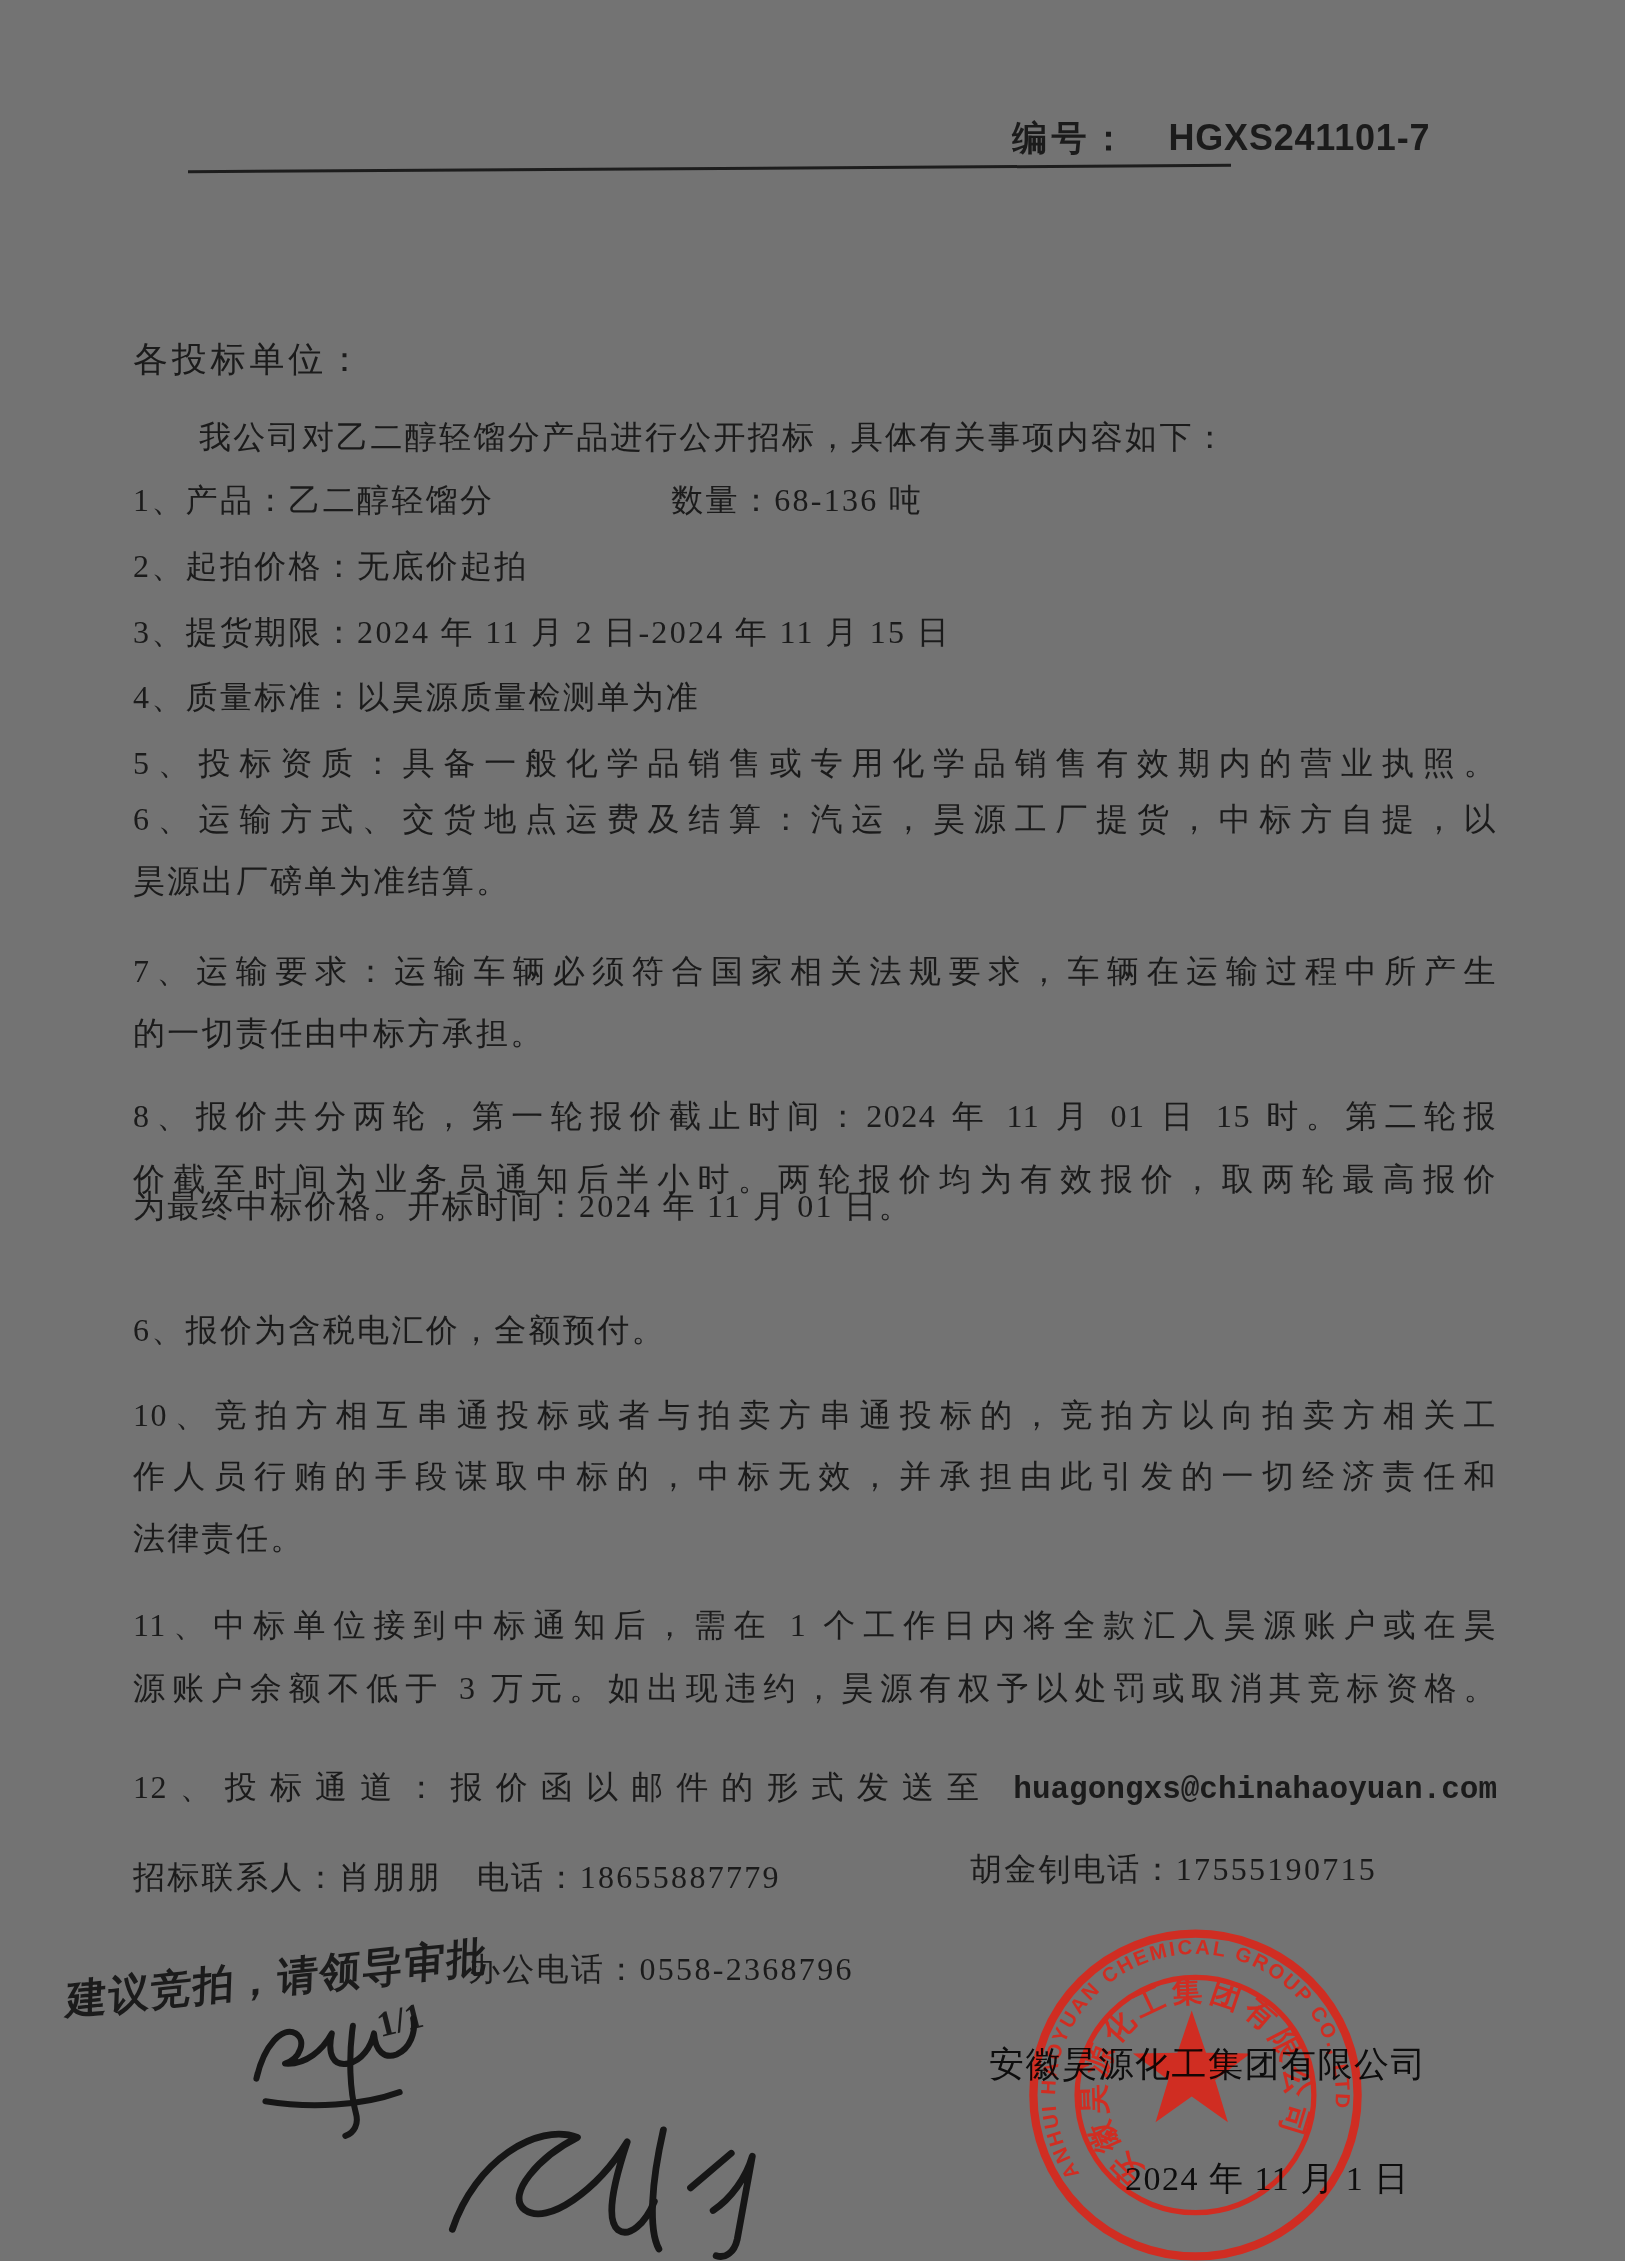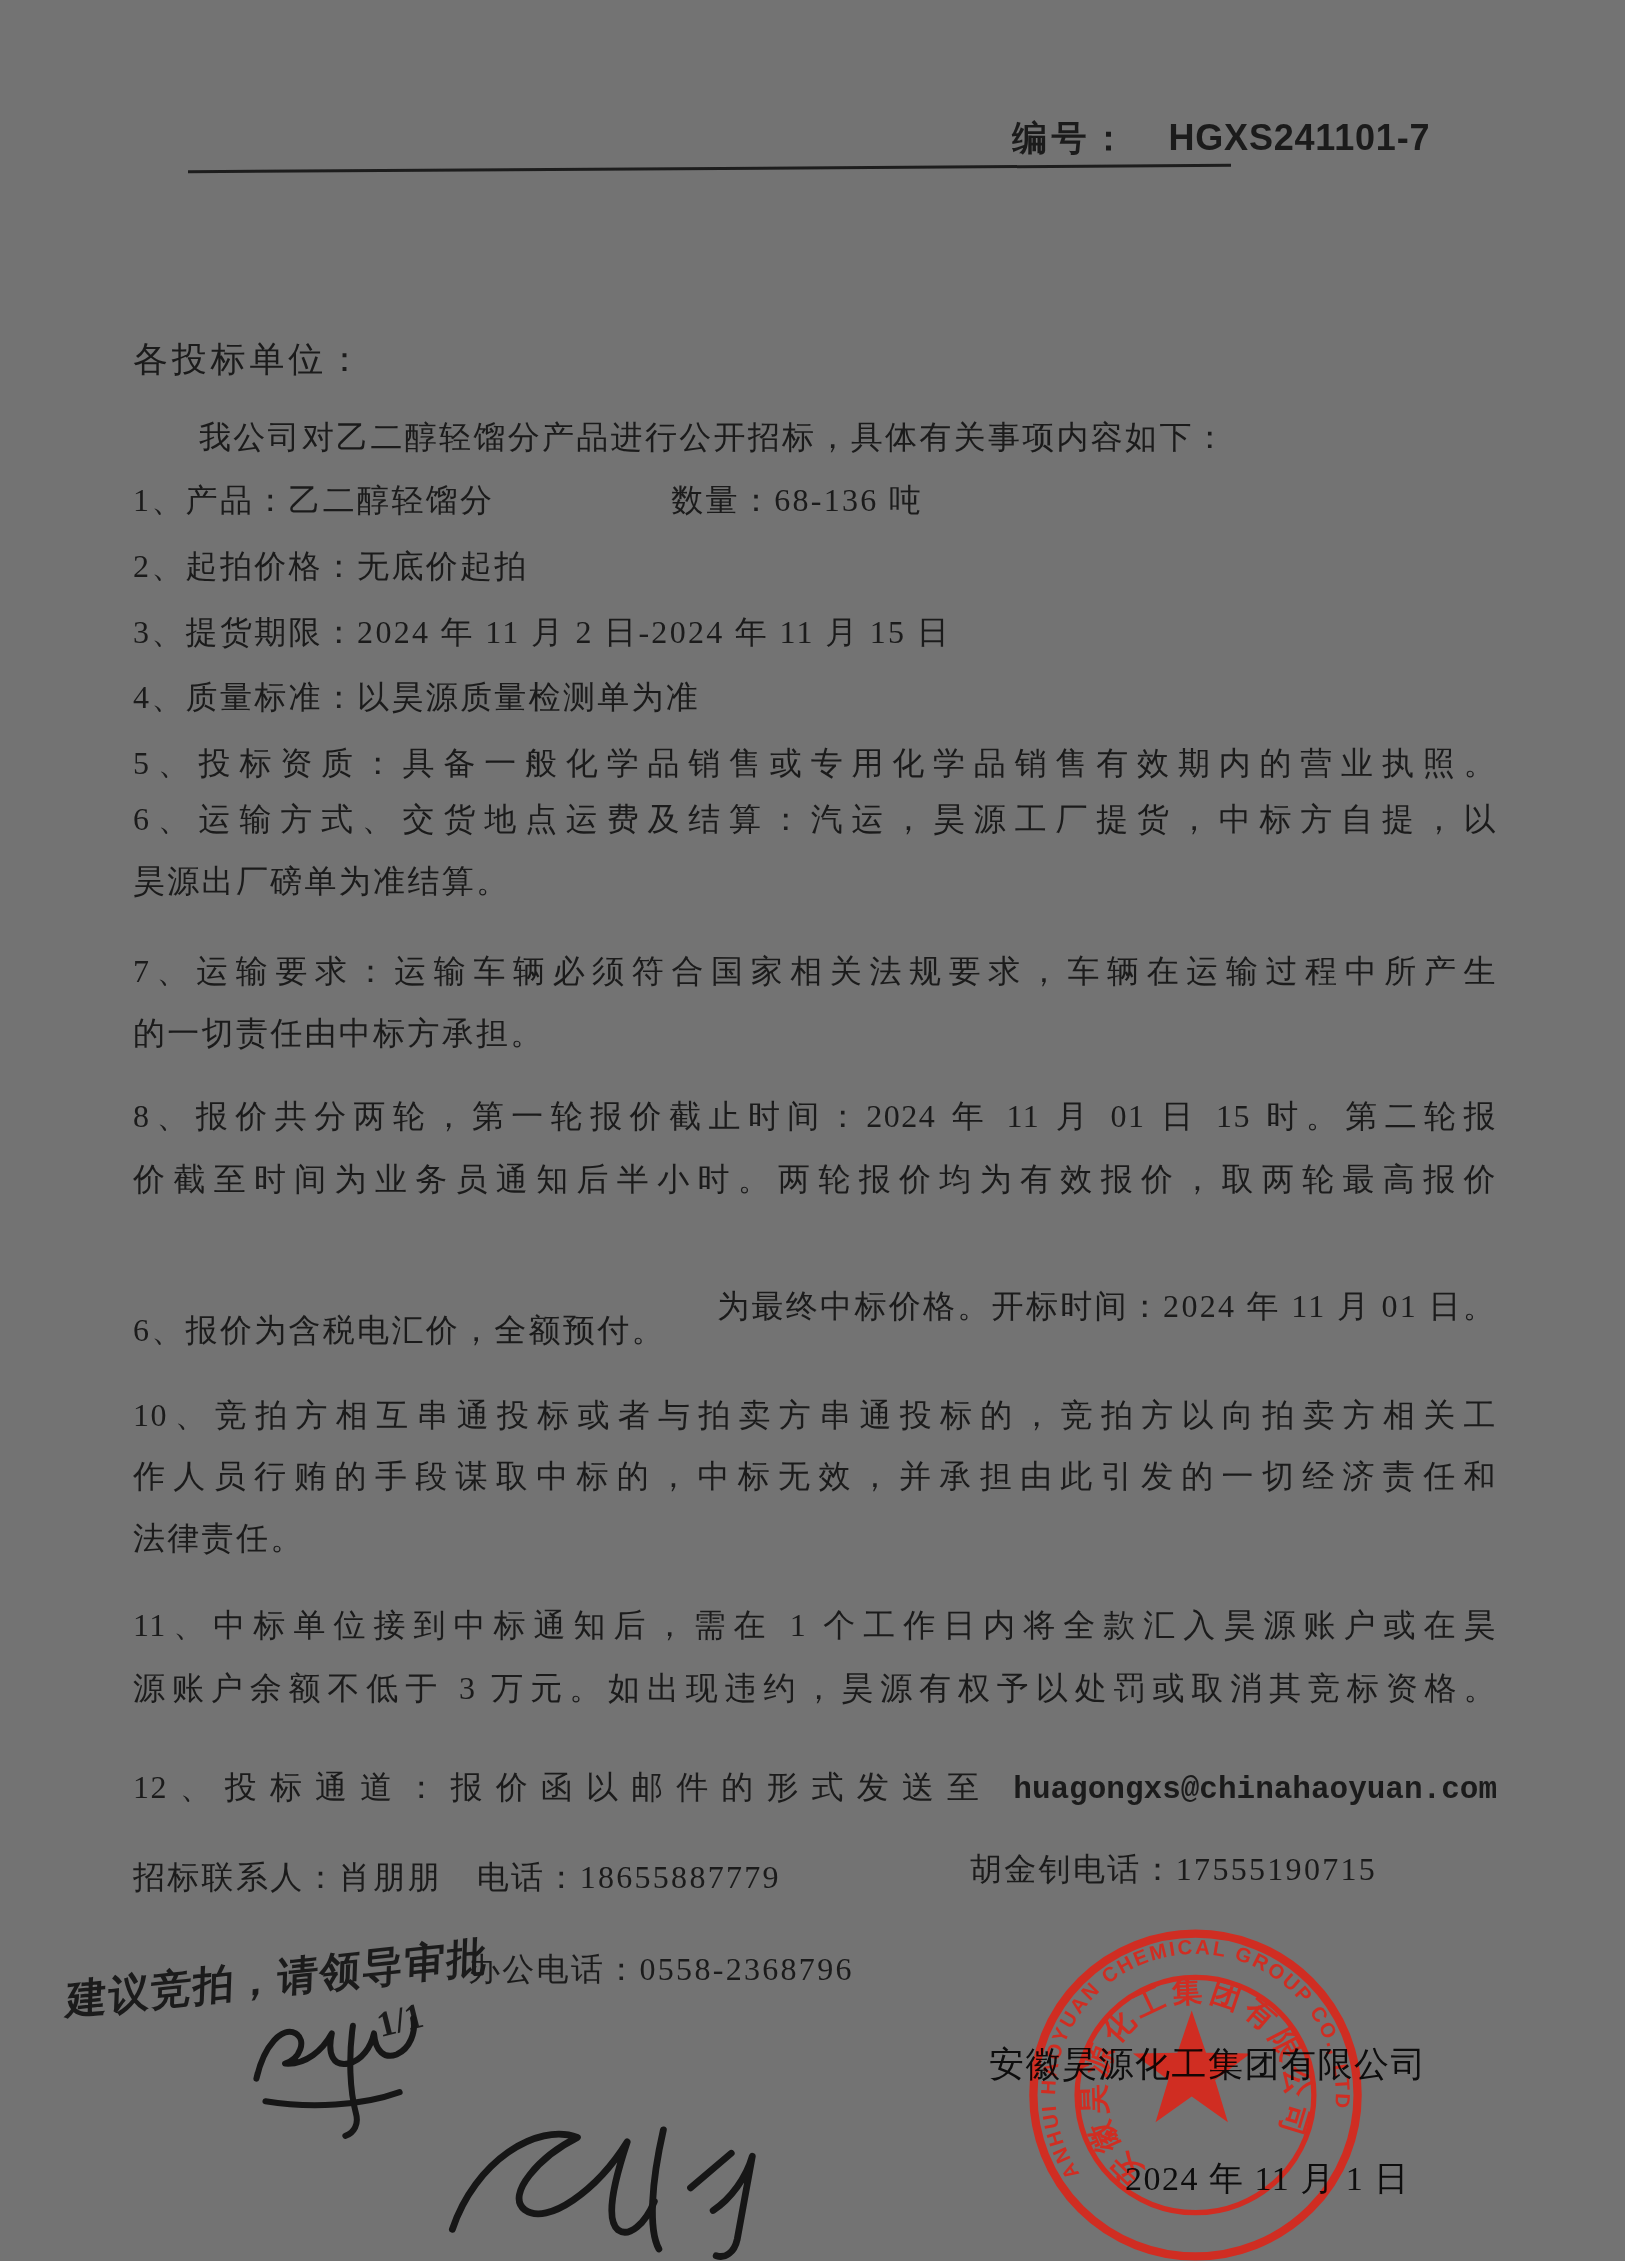--- a/index.html
+++ b/index.html
@@ -101,21 +101,21 @@
       <div class="bline" style="top: 548px;"><span>2、起拍价格：无底价起拍</span></div>
       <div class="bline" style="top: 614px;"><span>3、提货期限：2024 年 11 月 2 日-2024 年 11 月 15 日</span></div>
       <div class="bline" style="top: 679px;"><span>4、质量标准：以昊源质量检测单为准</span></div>
       <div class="bline just" style="top: 745px;"><span>5、投标资质：具备一般化学品销售或专用化学品销售有效期内的营业执照。</span></div>
       <div class="bline just" style="top: 801px;"><span>6、运输方式、交货地点运费及结算：汽运，昊源工厂提货，中标方自提，以</span></div>
       <div class="bline" style="top: 863px;"><span>昊源出厂磅单为准结算。</span></div>
       <div class="bline just" style="top: 953px;"><span>7、运输要求：运输车辆必须符合国家相关法规要求，车辆在运输过程中所产生</span></div>
       <div class="bline" style="top: 1015px;"><span>的一切责任由中标方承担。</span></div>
       <div class="bline just" style="top: 1098px;"><span>8、报价共分两轮，第一轮报价截止时间：2024 年 11 月 01 日 15 时。第二轮报</span></div>
       <div class="bline just" style="top: 1161px;"><span>价截至时间为业务员通知后半小时。两轮报价均为有效报价，取两轮最高报价</span></div>
-      <div class="bline" style="top: 1288px; text-align: right;"><span>为最终中标价格。开标时间：2024 年 11 月 01 日。</span></div>
+      <div class="bline" style="top: 1188px;"><span>为最终中标价格。开标时间：2024 年 11 月 01 日。</span></div>
       <div class="bline" style="top: 1312px;"><span>6、报价为含税电汇价，全额预付。</span></div>
       <div class="bline just" style="top: 1397px;"><span>10、竞拍方相互串通投标或者与拍卖方串通投标的，竞拍方以向拍卖方相关工</span></div>
       <div class="bline just" style="top: 1458px;"><span>作人员行贿的手段谋取中标的，中标无效，并承担由此引发的一切经济责任和</span></div>
       <div class="bline" style="top: 1520px;"><span>法律责任。</span></div>
       <div class="bline just" style="top: 1607px;"><span>11、中标单位接到中标通知后，需在 1 个工作日内将全款汇入昊源账户或在昊</span></div>
       <div class="bline just" style="top: 1670px;"><span>源账户余额不低于 3 万元。如出现违约，昊源有权予以处罚或取消其竞标资格。</span></div>
       <div class="bline just" style="top: 1769px;"><span>12、投标通道：报价函以邮件的形式发送至 </span><span class="email">huagongxs@chinahaoyuan.com</span></div>
     </div>
 
   <div class="contact-row">

